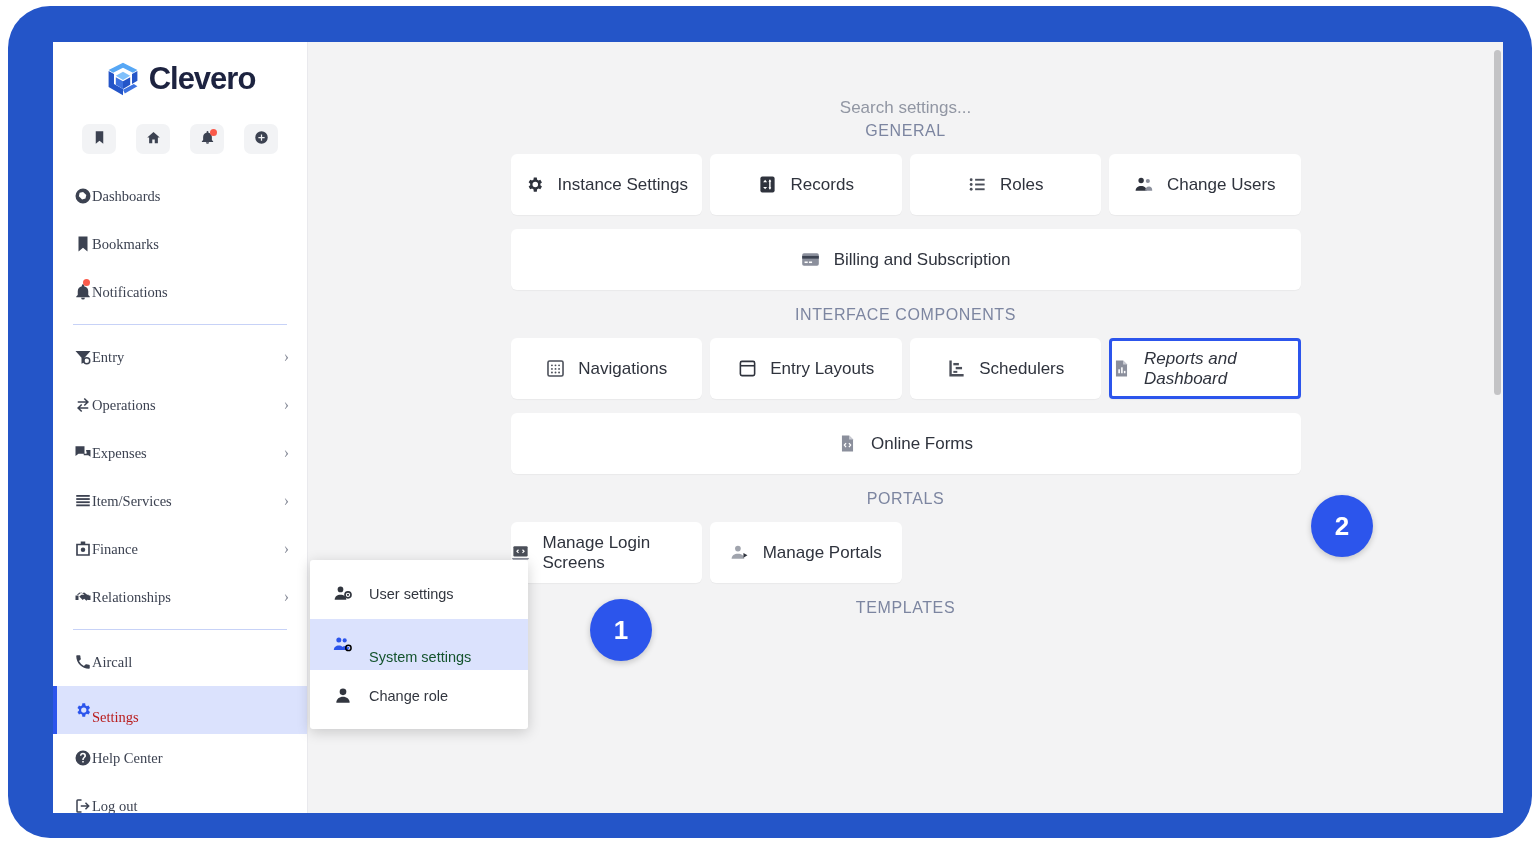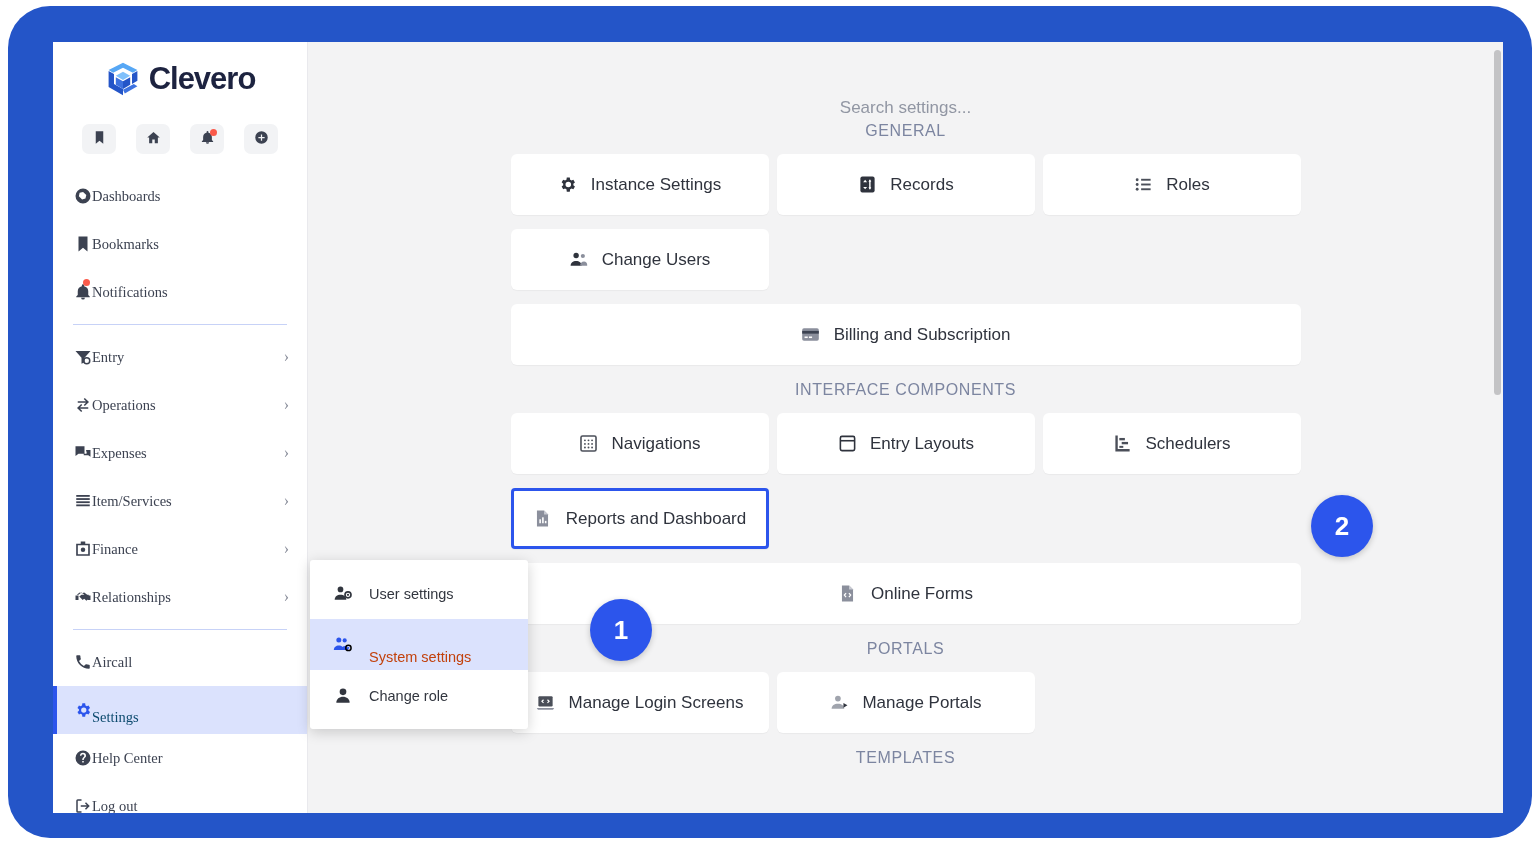--- a/index.html
+++ b/index.html
@@ -81,21 +81,21 @@
   .nav-item .ico svg { width: 18px; height: 18px; fill: #3c4251; }
   .nav-item .lbl {
     font-size: 14.5px; color: #3c4251; flex: 1;
   }
   .nav-item .chev { color: #8b8f9c; font-size: 16px; line-height: 1; }
   .nav-item.active { background: #dbe2fd; }
   .nav-item.active::before {
     content: ""; position: absolute; left: 0; top: 0; bottom: 0;
     width: 4px; background: #2c55ec;
   }
-  .nav-item.active .lbl { color: #0c4a6e; margin-top: 14px; }
+  .nav-item.active .lbl { color: #b91c1c; margin-top: 14px; }
   .nav-item.active .ico svg { fill: #2c55ec; }
   .nav-sep {
     height: 1px; background: #c7d2f7;
     margin: 8px 20px 8px 20px;
   }
   .nav-reddot {
     position: absolute; width: 7px; height: 7px; border-radius: 50%;
     background: #fb5a4a; left: 30px; top: 11px;
   }
 
@@ -125,40 +125,41 @@
     font-size: 16px;
     color: #7c85a0;
     letter-spacing: 0.6px;
     margin: 4px 0 14px 0;
   }
 
   .grid {
     width: 790px;
     margin: 0 auto;
     display: grid;
-    grid-template-columns: 1fr 1fr 1fr;
+    grid-template-columns: 1fr 1fr 1fr 1fr;
     gap: 14px 8px;
   }
   .card {
     background: #ffffff;
     border-radius: 6px;
     height: 61px;
     display: flex; align-items: center; justify-content: center;
     gap: 13px;
     cursor: pointer;
     box-shadow: 0 1px 1px rgba(0,0,0,0.04);
   }
   .card.full { grid-column: 1 / -1; }
   .card .cico { width: 20px; height: 20px; display:flex;
     align-items:center; justify-content:center; }
   .card .cico svg { width: 19px; height: 19px; }
   .card .clbl { font-size: 17px; color: #2f333d; }
   .card.highlight {
     border: 3px solid #2c55ec;
     border-radius: 4px;
+    font-style: italic;
   }
 
   .block { margin-bottom: 16px; }
 
   
   .dropdown {
     position: absolute;
     left: 257px; top: 518px;
     width: 218px;
     background: #ffffff;
@@ -172,21 +173,21 @@
     display: flex; align-items: center;
     gap: 16px;
     padding: 0 22px;
     cursor: pointer;
   }
   .dd-item .dico { width: 21px; height: 21px; display:flex;
     align-items:center; justify-content:center; }
   .dd-item .dico svg { width: 20px; height: 20px; fill: #32363f; }
   .dd-item .dlbl { font-size: 14.5px; color: #32363f; }
   .dd-item.sel { background: #dbe2fd; }
-  .dd-item.sel .dlbl { color: #c2410c; margin-top: 24px; }
+  .dd-item.sel .dlbl { color: #14532d; margin-top: 24px; }
   .dd-item.sel .dico svg { fill: #2c55ec; }
 
   
   .badge {
     position: absolute;
     width: 62px; height: 62px;
     border-radius: 50%;
     background: #2c55ec;
     color: #ffffff;
     font-size: 26px;

